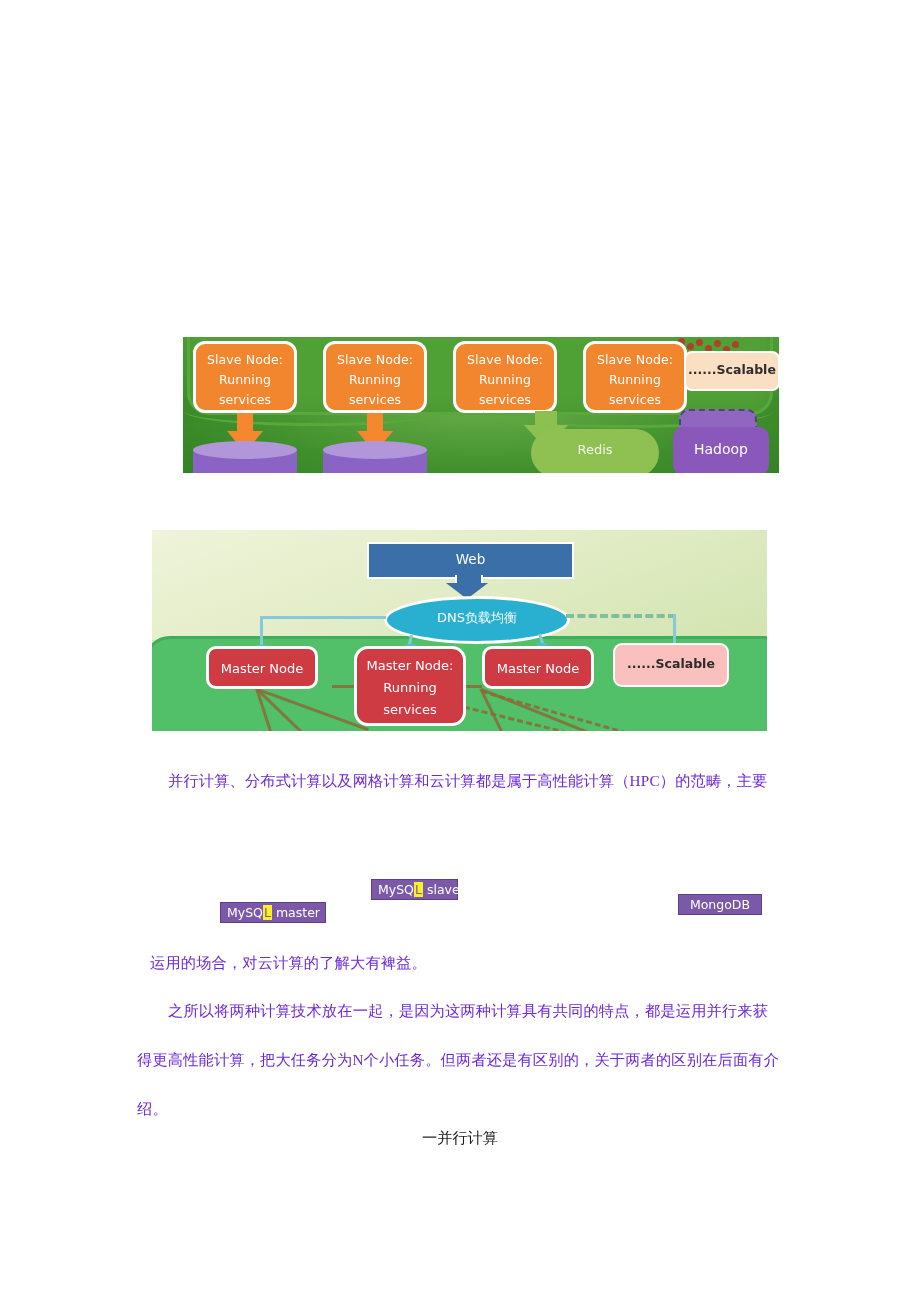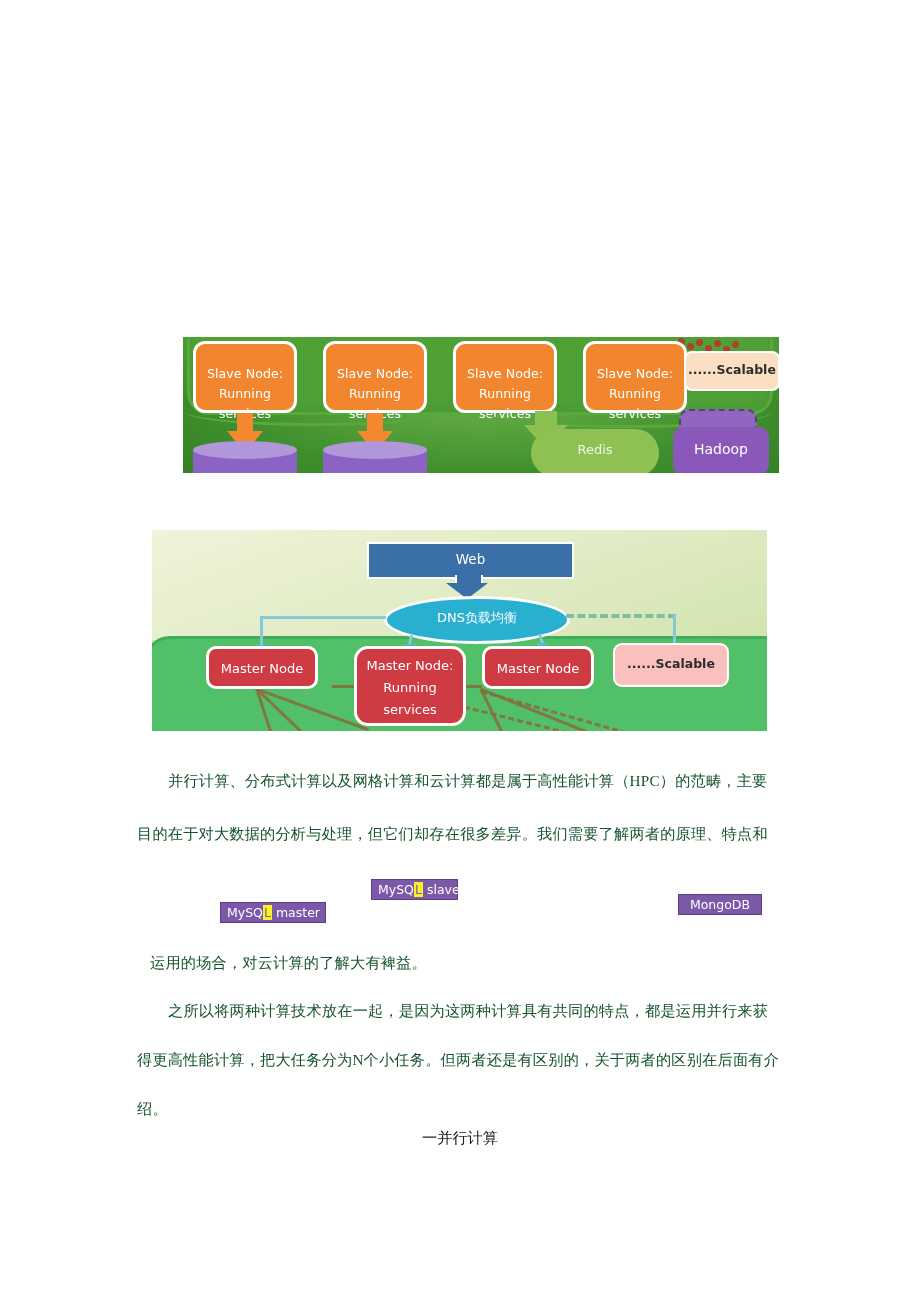--- a/index.html
+++ b/index.html
@@ -54,21 +54,21 @@
     width: 104px;
     height: 72px;
     background: #f1862e;
     border: 3px solid #ffffff;
     border-radius: 12px;
     color: #fff;
     font-family: "DejaVu Sans", sans-serif;
     font-size: 12.5px;
     line-height: 20px;
     text-align: center;
-    padding-top: 20px;
+    padding-top: 6px;
     box-sizing: border-box;
     letter-spacing: .1px;
   }
   .slave-box b { font-weight: normal; display:block; }
   .arrow-stem {
     position: absolute;
     width: 16px;
     background: #f5882f;
   }
   .arrow-head {
@@ -274,21 +274,21 @@
     border-top: 3px dashed #8a6b38;
     transform-origin: 0 0;
     opacity: .85;
   }
 
   
   .para {
     position: absolute;
     font-family: "Liberation Serif", "DejaVu Serif", serif;
     font-size: 15.2px;
-    color: #14532d;
+    color: #6d28d9;
     line-height: 57px;
     letter-spacing: .2px;
     white-space: nowrap;
   }
   .center-line {
     position: absolute;
     width: 920px;
     text-align: center;
     font-family: "Liberation Serif", "DejaVu Serif", serif;
     font-size: 15.2px;
@@ -420,21 +420,20 @@
       <div>Running</div>
       <div>services</div>
     </div>
 
     <div class="master-box mb-short" style="left:330px; top:116px;">Master Node</div>
 
     <div class="scalable2">......Scalable</div>
   </div>
 
   <div class="para" style="left:168px; top:752px;">并行计算、分布式计算以及网格计算和云计算都是属于高性能计算（HPC）的范畴，主要</div>
-  <div class="para" style="left:137px; top:805px;">目的在于对大数据的分析与处理，但它们却存在很多差异。我们需要了解两者的原理、特点和</div>
   <div class="para" style="left:150px; top:934px;">运用的场合，对云计算的了解大有裨益。</div>
 
   <div class="para" style="left:168px; top:982px;">之所以将两种计算技术放在一起，是因为这两种计算具有共同的特点，都是运用并行来获</div>
   <div class="para" style="left:137px; top:1031px;font-family:Liberation Serif, serif;">得更高性能计算，把大任务分为N个小任务。但两者还是有区别的，关于两者的区别在后面有介</div>
   <div class="para" style="left:137px; top:1080px;">绍。</div>
 
   <div class="center-line" style="left:0px; top:1128px;">一并行计算</div>
 
   <div class="tag-box" style="left:220px; top:882px; width:106px;margin-top:20px;">
     <span>MySQ</span><span class="hl">L</span><span> master</span>

